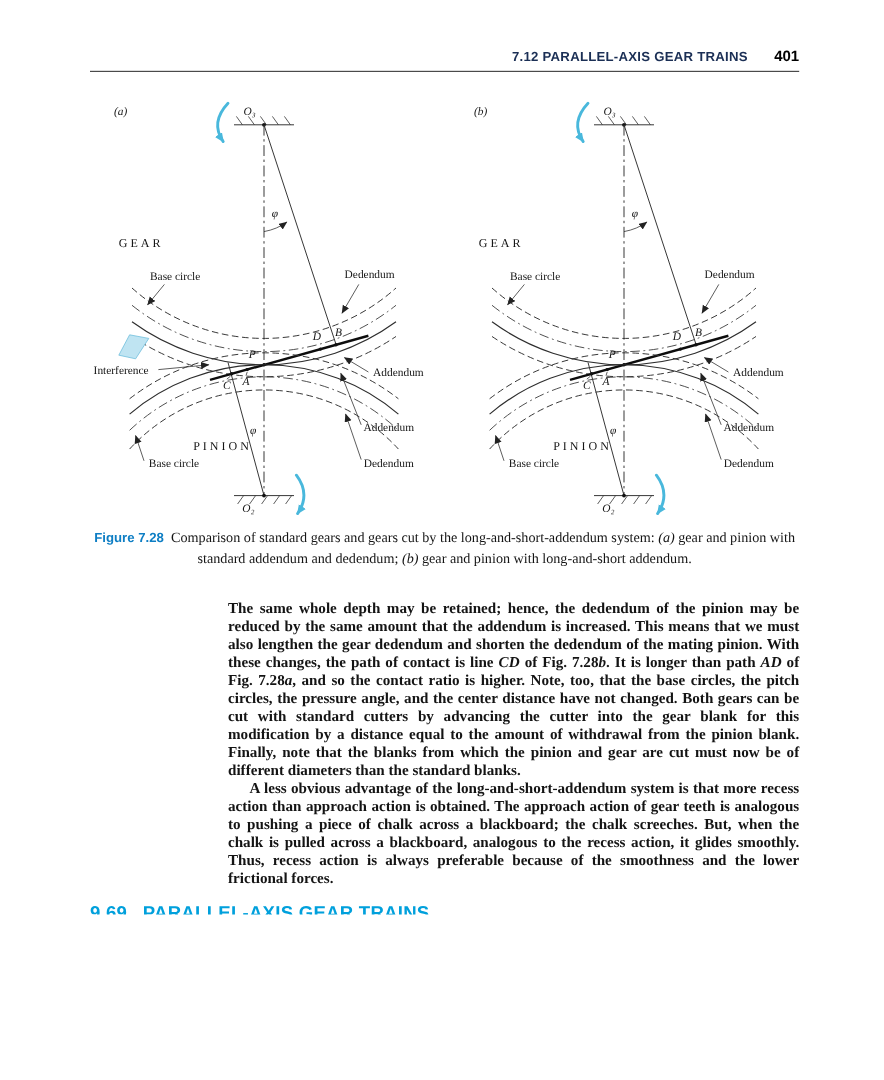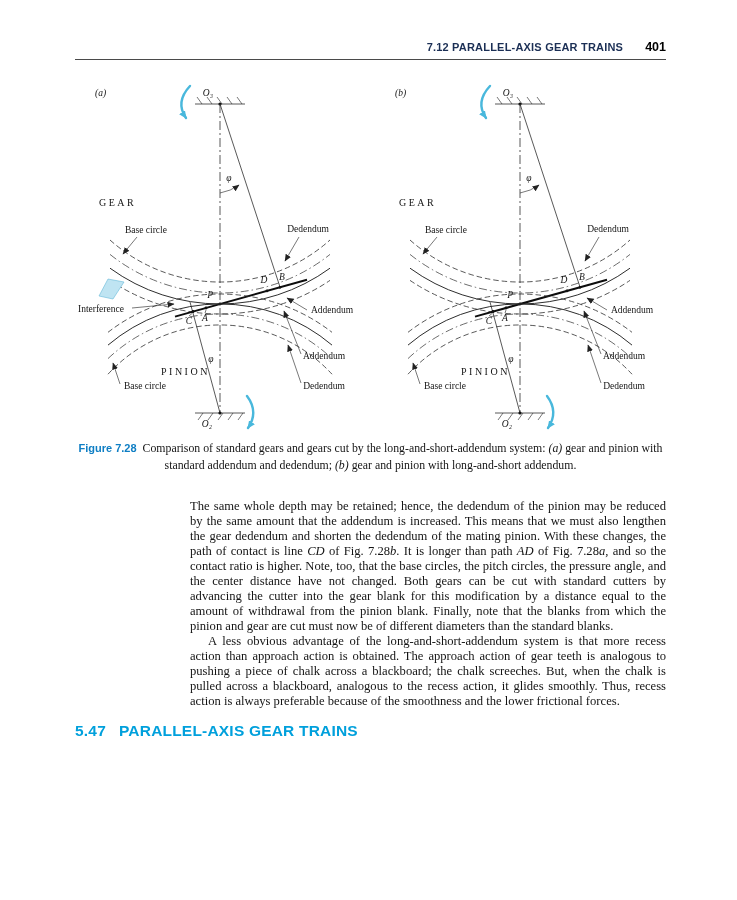--- a/index.html
+++ b/index.html
@@ -13,21 +13,21 @@
   .head-rule { border-top:1.2px solid #4a4a4a; margin-top:5px; }
 
   .fig { margin-top:22px; display:block; }
   .panels { display:flex; gap:10px; }
   .panels svg { overflow:visible; display:block; }
 
   .caption { margin-top:10px; font-size:11.8px; line-height:1.4; text-align:center; }
   .figlabel { font-family:"Liberation Sans",sans-serif; font-weight:bold; color:#0e7ec4; font-size:11px; margin-right:6px; }
 
   .text-block { margin-top:26px; }
-  .para { margin-left:115px; font-size:12.6px; line-height:1.19; text-align:justify; }
+  .para { margin-left:115px; font-size:12.6px; line-height:1.19; text-align:justify;font-weight:bold; }
   .para.indent { text-indent:18px; }
   .section-heading { font-family:"Liberation Sans",sans-serif; color:#00a0dc; font-size:15.5px; font-weight:bold; margin:13px 0 9px 0; letter-spacing:.2px; }
   .sec-num { margin-right:13px; }
 
   
   .t { font-family:"Liberation Serif","DejaVu Serif",serif; font-size:9.5px; fill:#141414; }
   .it { font-style:italic; }
   .caps { font-size:10px; letter-spacing:2.5px; }
   .ln { stroke:#2e2e2e; stroke-width:.8; fill:none; }
   .thin { stroke-width:.65; }
@@ -274,19 +274,19 @@
       </figcaption>
     </figure>
 
     <main class="text-block">
       <p class="para"><span>The same whole depth may be retained; hence, the dedendum of the pinion may be reduced by the same amount that the addendum is increased. This means that we must also lengthen the gear dedendum and shorten the dedendum of the mating pinion. With these changes, the path of contact is line </span><i>CD</i><span> of Fig. 7.28</span><i>b</i><span>. It is longer than path </span><i>AD</i><span> of Fig. 7.28</span><i>a</i><span>, and so the contact ratio is higher. Note, too, that the base circles, the pitch circles, the pressure angle, and the center distance have not changed. Both gears can be cut with standard cutters by advancing the cutter into the gear blank for this modification by a distance equal to the amount of withdrawal from the pinion blank. Finally, note that the blanks from which the pinion and gear are cut must now be of different diameters than the standard blanks.</span></p>
 
 
       <p class="para indent">A less obvious advantage of the long-and-short-addendum system is that more recess action than approach action is obtained. The approach action of gear teeth is analogous to pushing a piece of chalk across a blackboard; the chalk screeches. But, when the chalk is pulled across a blackboard, analogous to the recess action, it glides smoothly. Thus, recess action is always preferable because of the smoothness and the lower frictional forces.</p>
 
       <h2 class="section-heading">
-        <span class="sec-num">5.47</span><span class="sec-title">PARALLEL-AXIS GEAR TRAINS</span>
+        <span class="sec-num">9.69</span><span class="sec-title">PARALLEL-AXIS GEAR TRAINS</span>
       </h2>
 
     </main>
 
   </div>
 </div>
 
 </body></html>

